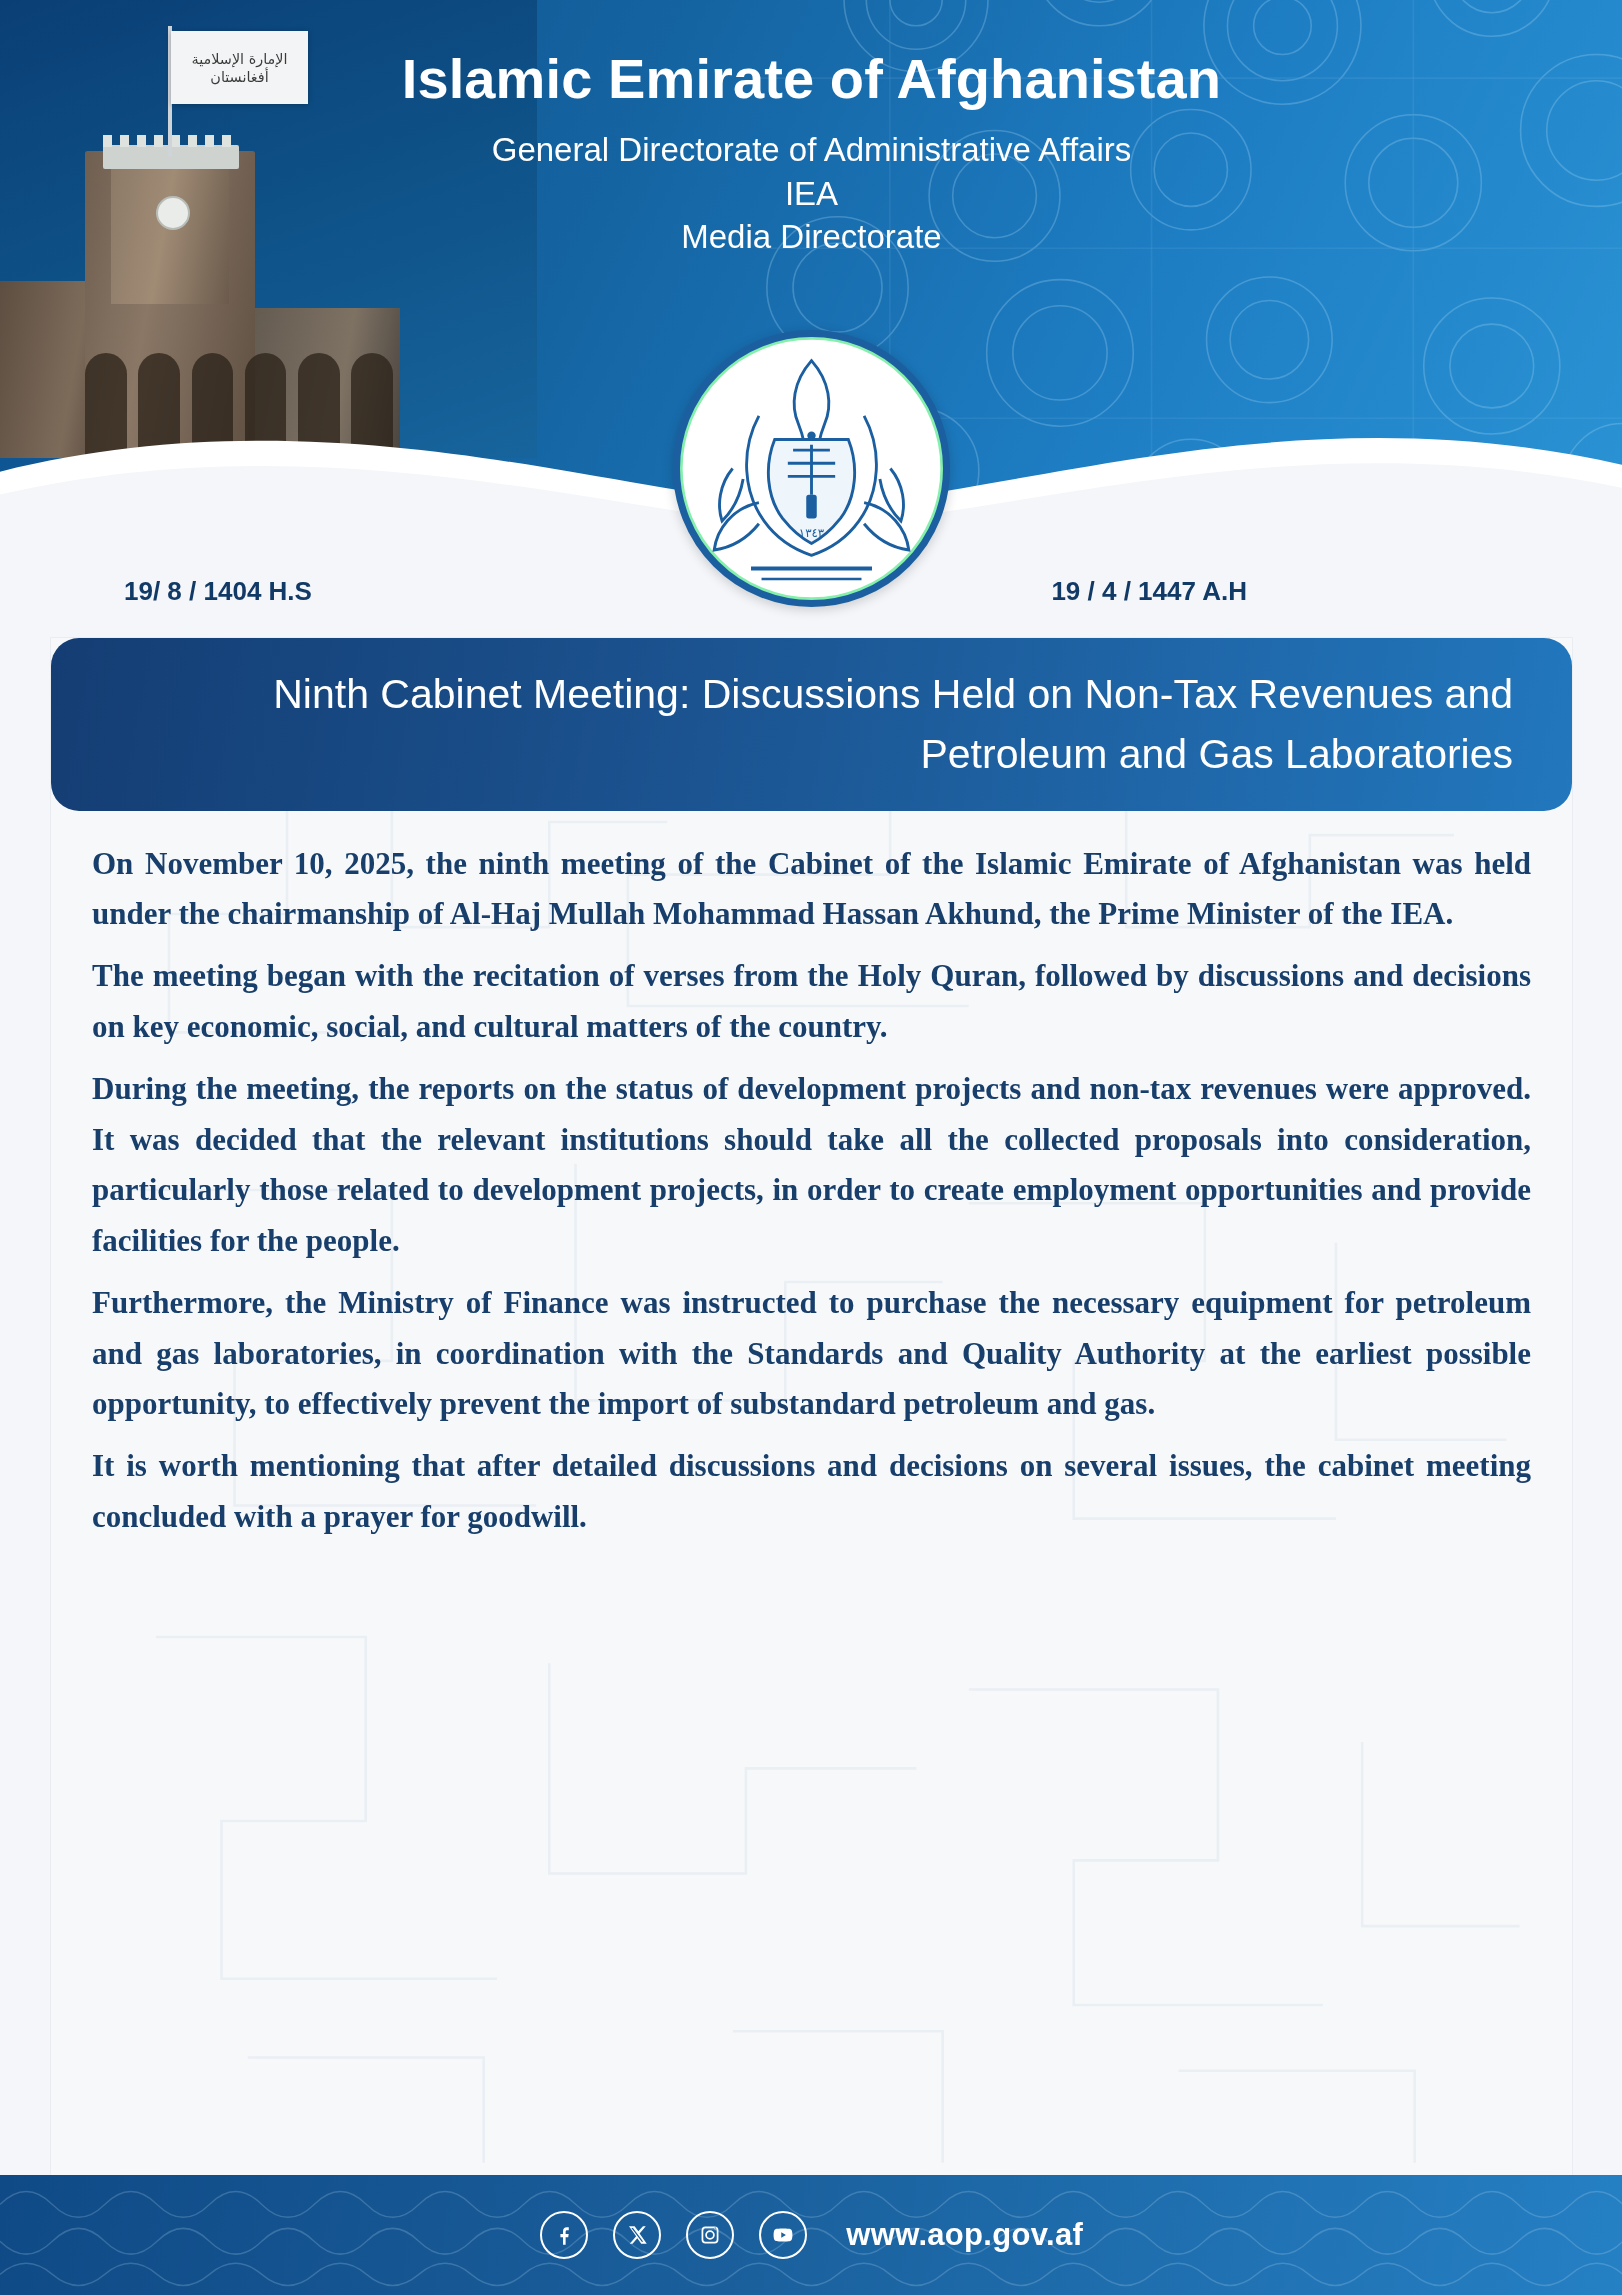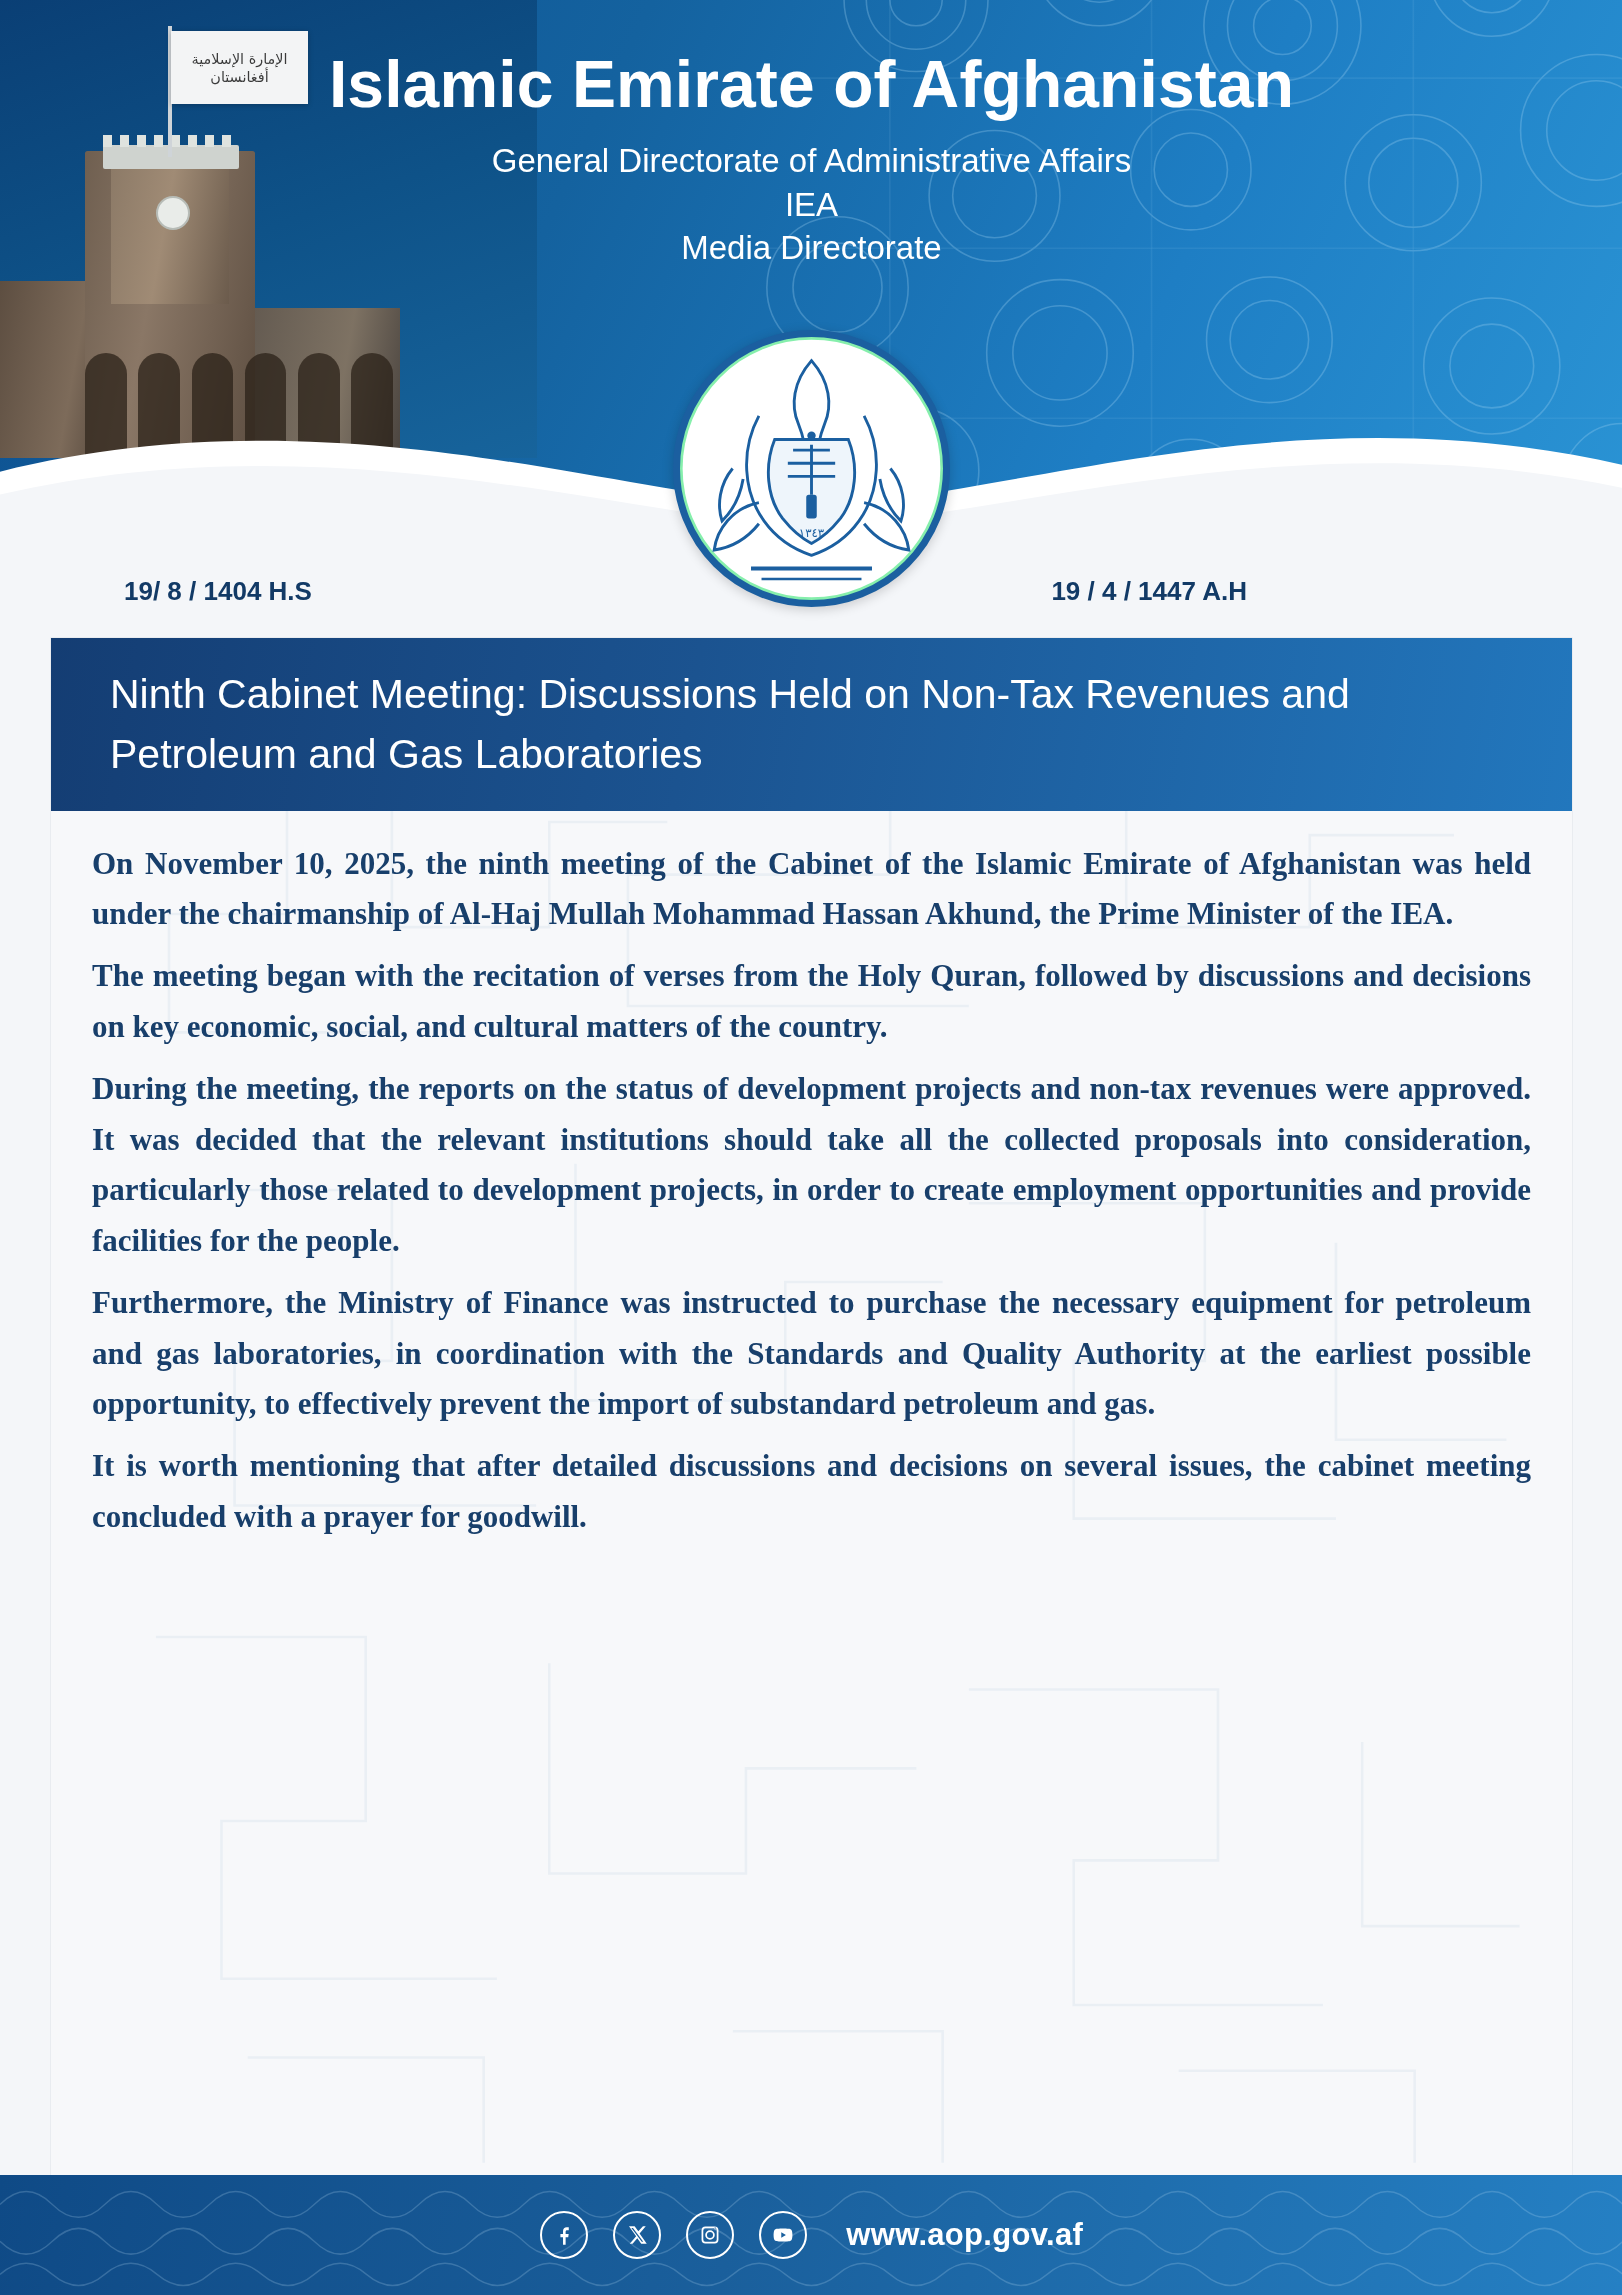--- a/index.html
+++ b/index.html
@@ -140,21 +140,21 @@
 
   .header-titles {
     position: absolute;
     left: 0; top: 46px;
     width: 1623px;
     text-align: center;
     color: #ffffff;
     z-index: 5;
   }
   .title-main {
-    font-size: 66px;
+    font-size: 56px;
     font-weight: bold;
     letter-spacing: 0.1px;
   }
   .title-sub {
     margin-top: 17px;
     font-size: 33px;
     line-height: 1.32;
     font-weight: normal;
   }
 
@@ -209,21 +209,22 @@
     position: absolute;
     left: 0; top: 0;
     width: 1521px;
     min-height: 173px;
     background: linear-gradient(100deg, #143d73 0%, #1b5390 42%, #2277bd 100%);
     color: #ffffff;
     display: flex;
     align-items: center;
     justify-content: center;
     padding: 15.7px 59px;
-    text-align: left;
+    text-align: right;
+    border-radius: 28px;
   }
   .headline h1 {
     font-size: 41px;
     font-weight: normal;
     line-height: 1.45;
   }
 
   .article {
     position: absolute;
     left: 0; top: 173px;

